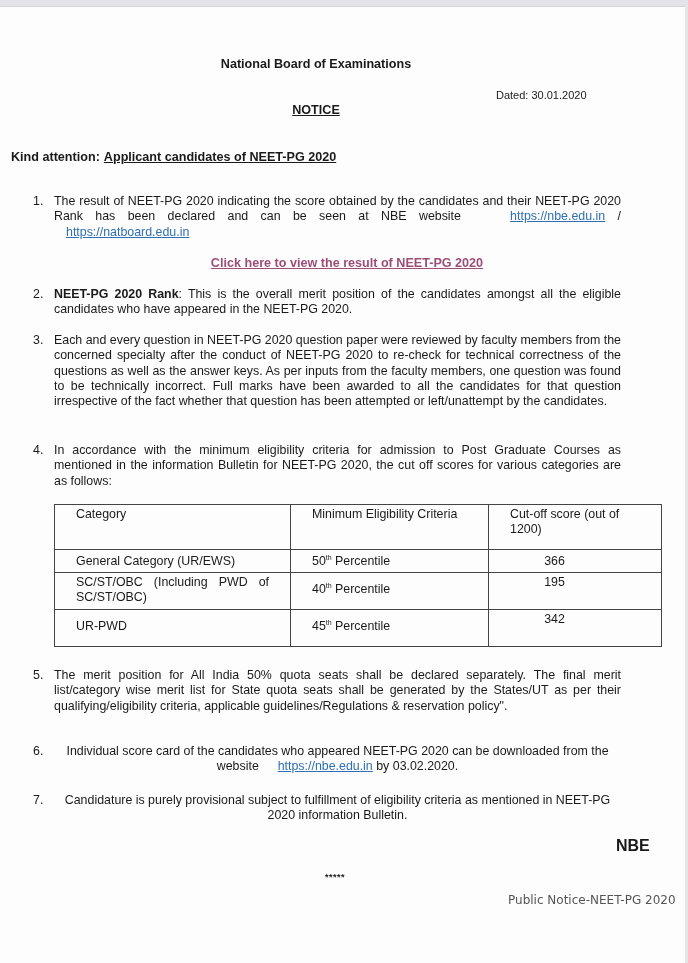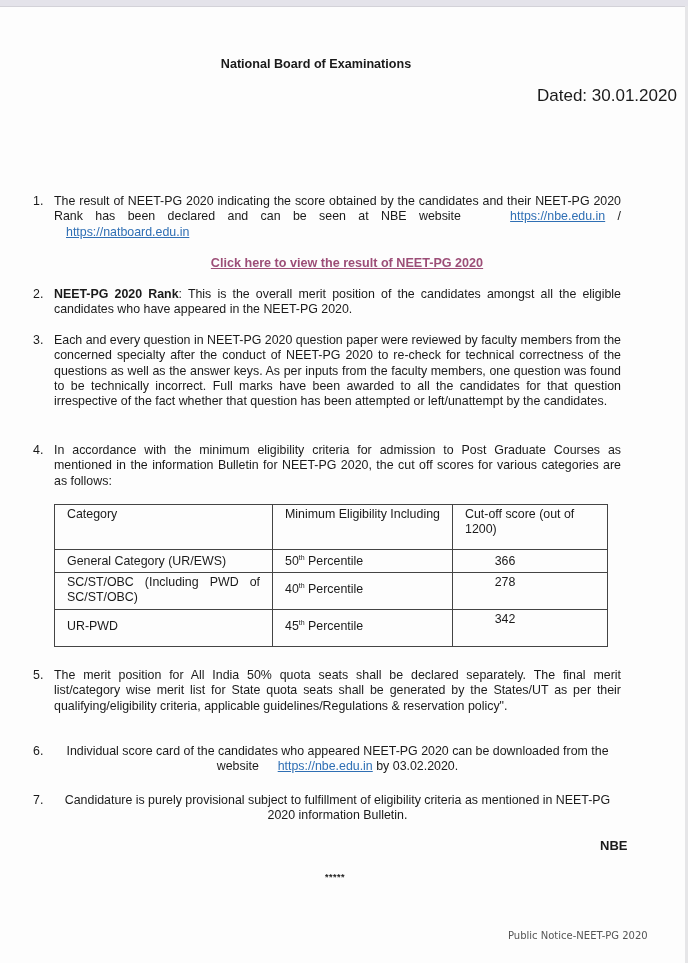--- a/index.html
+++ b/index.html
@@ -7,52 +7,56 @@
     width: 688px; height: 963px; background: #fdfdfd; position: relative; overflow: hidden;
     font-family: "Liberation Sans", sans-serif; color: #1a1a1a;
   }
   .topbar { position: absolute; left: 0; top: 0; width: 688px; height: 6px; background: #e4e3ea; border-bottom: 1px solid #d3d2d8; }
   .rightedge { position: absolute; right: 0; top: 6px; width: 3px; height: 957px; background: #e6e6e8; }
   .page { position: absolute; left: 0; top: 0; width: 688px; height: 963px; font-size: 12.4px; line-height: 15.3px; }
   .hdr { position: absolute; left: 0; width: 632px; text-align: center; font-weight: bold; font-size: 12.6px; }
   .h1 { top: 57px; }
   .h2 { top: 72px; }
   .notice { top: 103px; text-decoration: underline; }
-  .dated { position: absolute; left: 537px; top: 88px; font-size: 17px; }
+  .dated { position: absolute; left: 496px; top: 88px; font-size: 11px; }
   .attn { position: absolute; left: 11px; top: 150px; font-weight: bold; font-size: 12.6px; }
   .attn .u { text-decoration: underline; margin-left: 4px; }
   .item { position: absolute; left: 33px; width: 588px; }
   .num { position: absolute; left: 0; top: 0; width: 20px; }
   .txt { margin-left: 21px; text-align: justify; }
   a { color: #2f6fb4; text-decoration: underline; padding-left: 12px; }
   .result-link { position: absolute; left: 0; width: 682px; top: 256px; text-align: center; }
   .result-link a { color: #9c4e77; font-weight: bold; font-size: 12.6px; }
   table.cut { position: absolute; left: 54px; top: 504px; border-collapse: collapse; font-size: 12.4px; }
-  table.cut td { border: 1px solid #444; vertical-align: top; padding: 2px 12px; line-height: 15.3px; }
+  table.cut td { border: 1px solid #444; vertical-align: top; padding: 2px 21px; line-height: 15.3px; }
   .c1 { width: 193px; } .c2 { width: 155px; } .c3 { width: 130px; }
   .hrow td { height: 40px; }
   .r1 td { height: 16px; padding-top: 4px !important; }
   .r2 td, .r3 td { height: 25px; }
   .score { text-align: center; padding-right: 62px !important; }
   .mid { padding-top: 9px !important; }
   sup { font-size: 7px; vertical-align: 5px; line-height: 0; }
-  .nbe { position: absolute; left: 600px; top: 838px; font-weight: bold; font-size: 13px; }
+  .nbe { position: absolute; left: 616px; top: 838px; font-weight: bold; font-size: 16px; }
   .stars { position: absolute; left: 325px; top: 870px; font-size: 9px; font-weight: bold; letter-spacing: 0.5px; }
-  .footer { position: absolute; left: 508px; top: 928px; font-size: 10px; color: #555; font-family: "DejaVu Sans", sans-serif; text-align: right; }
+  .footer { position: absolute; left: 508px; top: 893px; font-size: 12px; color: #555; font-family: "DejaVu Sans", sans-serif; text-align: right; }
 </style>
 </head>
 <body>
 
 <div class="topbar"></div>
 <div class="rightedge"></div>
 
 <div class="page">
   <div class="hdr h1">National Board of Examinations</div>
   <div class="dated">Dated: 30.01.2020</div>
+  <div class="hdr notice">NOTICE</div>
 
+  <div class="attn">
+    <span>Kind attention:</span><span class="u">Applicant candidates of NEET-PG 2020</span>
+  </div>
 
   <div class="item" style="top:194px;">
     <span class="num">1.</span>
     <div class="txt" style="text-align:justify;">
       <span>The result of NEET-PG 2020 indicating the score obtained by the candidates and their NEET-PG 2020 Rank has been declared and can be seen at NBE website</span>&nbsp;&nbsp;
       <a>https://nbe.edu.in</a><span> / </span>
       <a>https://natboard.edu.in</a>
     </div>
   </div>
 
@@ -72,32 +76,32 @@
 
   <div class="item" style="top:443px;">
     <span class="num">4.</span>
     <div class="txt">In accordance with the minimum eligibility criteria for admission to Post Graduate Courses as mentioned in the information Bulletin for NEET-PG 2020, the cut off scores for various categories are as follows:</div>
   </div>
 
   <table class="cut">
     <tbody>
         <tr class="hrow">
       <td class="c1">Category</td>
-      <td class="c2">Minimum Eligibility Including</td>
+      <td class="c2">Minimum Eligibility Criteria</td>
       <td class="c3">Cut-off score (out of 1200)</td>
     </tr>
     <tr class="r1">
       <td class="mid">General Category (UR/EWS)</td>
       <td class="mid"><span>50</span><sup>th</sup><span> Percentile</span></td>
       <td class="score">366</td>
     </tr>
     <tr class="r2">
       <td style="text-align:justify;">SC/ST/OBC (Including PWD of SC/ST/OBC)</td>
       <td class="mid"><span>40</span><sup>th</sup><span> Percentile</span></td>
-      <td class="score">278</td>
+      <td class="score">195</td>
     </tr>
     <tr class="r3">
       <td class="mid">UR-PWD</td>
       <td class="mid"><span>45</span><sup>th</sup><span> Percentile</span></td>
       <td class="score">342</td>
     </tr>
   </tbody>
     </table>
 
   <div class="item" style="top:668px;">

